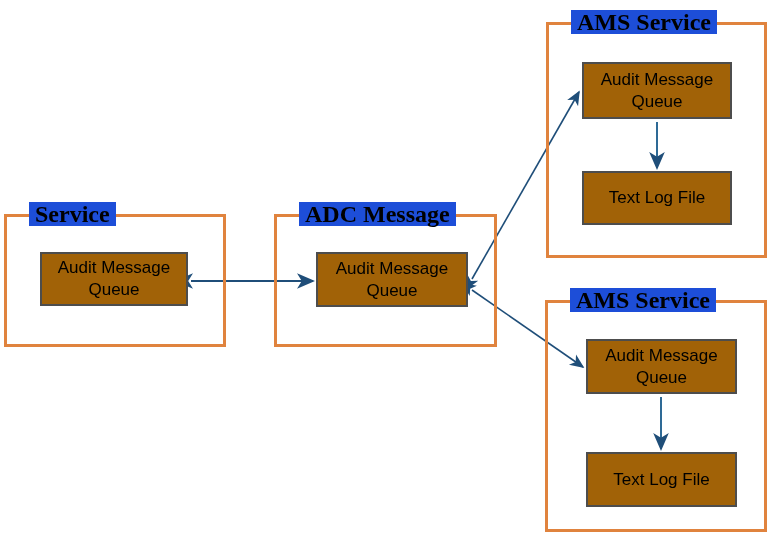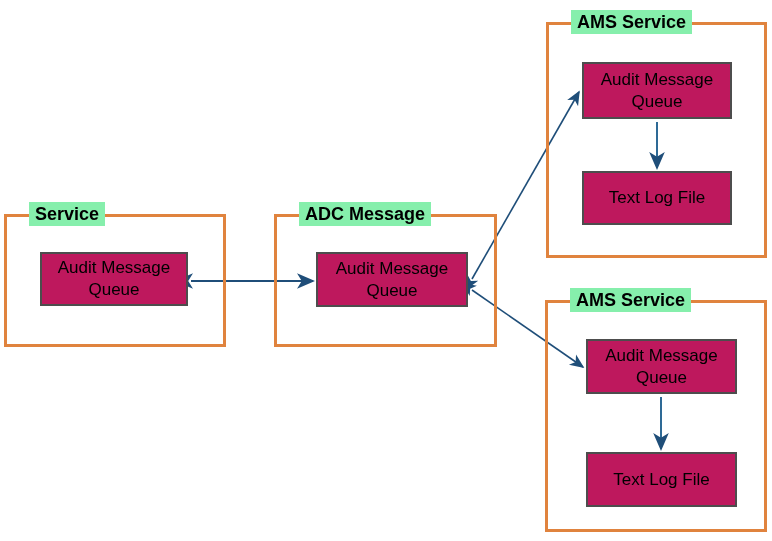--- a/index.html
+++ b/index.html
@@ -22,35 +22,35 @@
   .container-group {
     position: absolute;
     box-sizing: border-box;
     border: 3px solid #E0833E;
     background: transparent;
   }
   .group-label {
     position: absolute;
     top: -15px;
     left: 22px;
-    background: #86efac;
+    background: #1d4ed8;
     padding: 0 6px;
     color: #000000;
     font-weight: bold;
-    font-size: 18px;
+    font-size: 24px;
     line-height: 24px;
     white-space: nowrap;
-    font-family: Liberation Sans, sans-serif;
+    font-family: Liberation Serif, serif;
   }
 
   
   .node-box {
     position: absolute;
     box-sizing: border-box;
-    background: #be185d;
+    background: #a16207;
     border: 2px solid #4D4D4D;
     color: #000000;
     font-size: 17px;
     line-height: 22px;
     text-align: center;
     display: flex;
     align-items: center;
     justify-content: flex-start;
     font-family: "Liberation Sans", sans-serif;
   }

